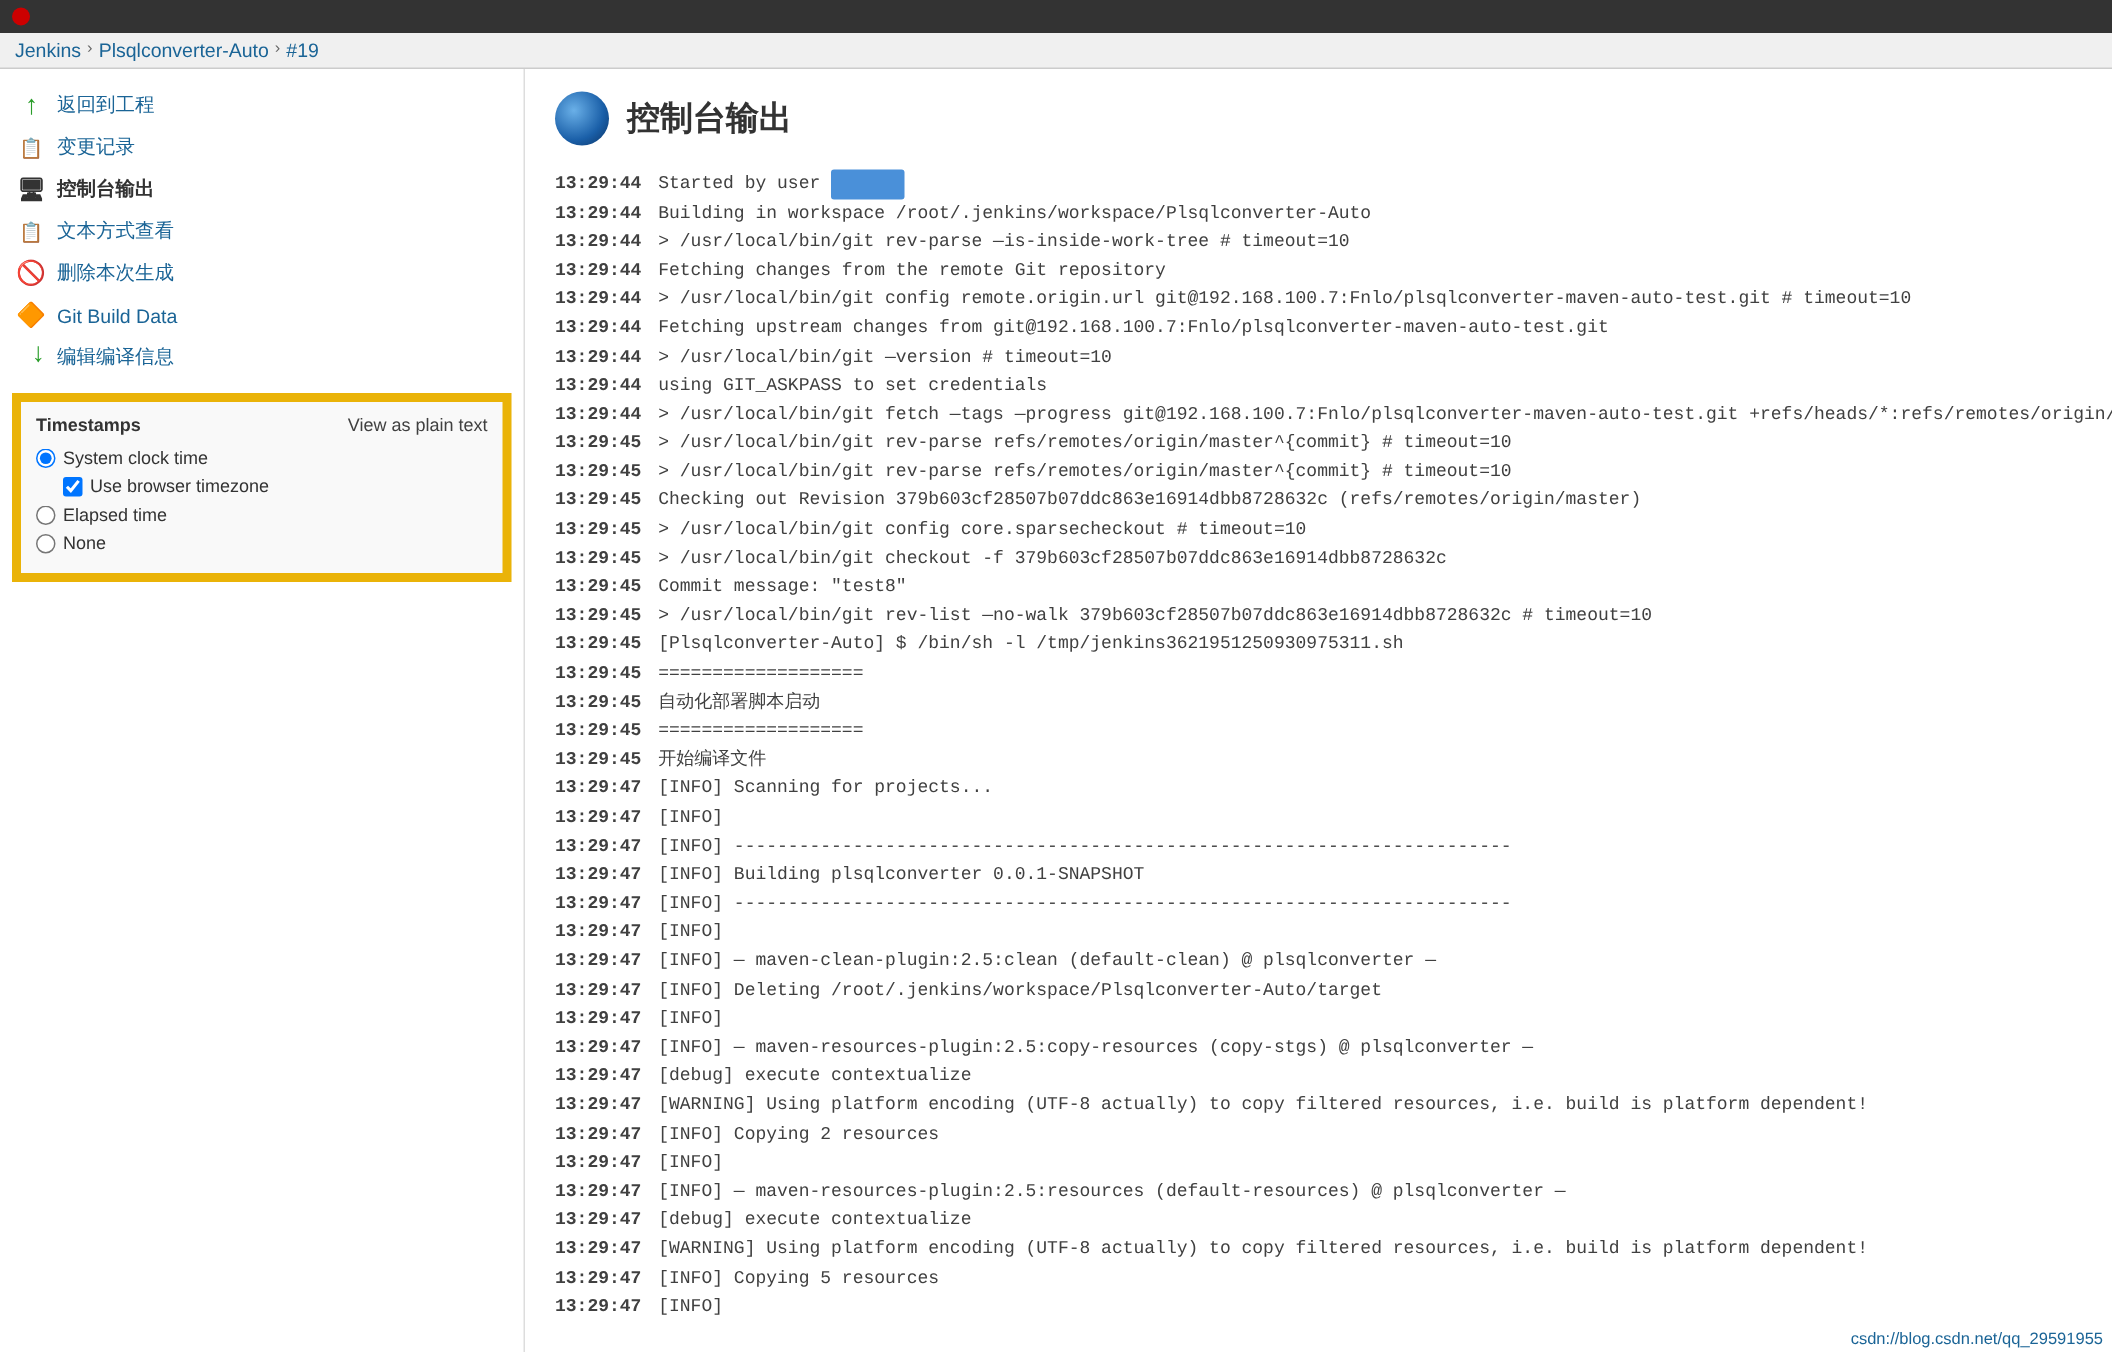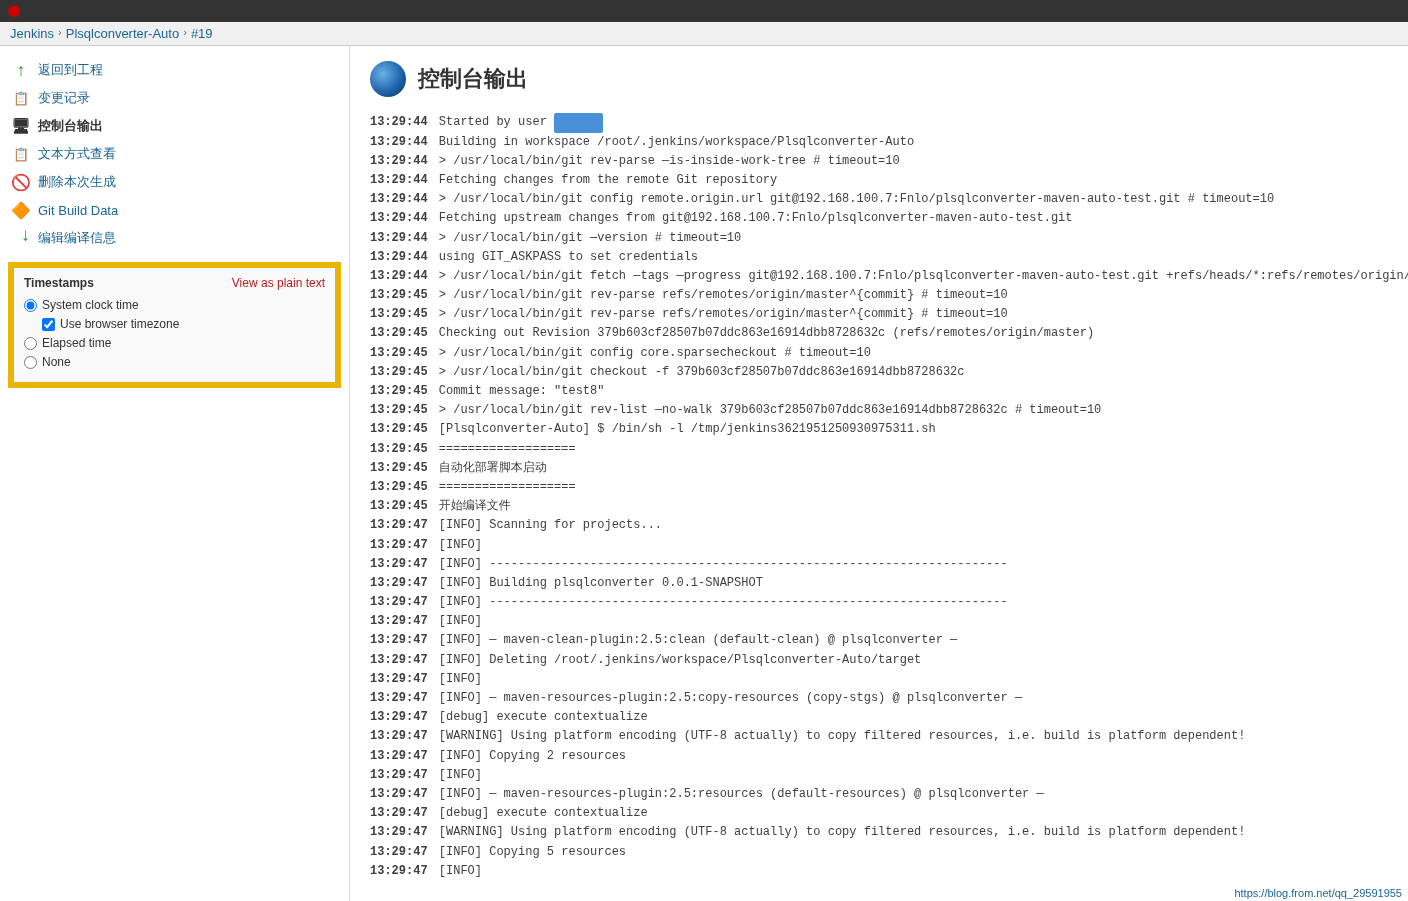--- a/index.html
+++ b/index.html
@@ -73,21 +73,21 @@
       padding: 8px 10px;
       font-size: 12px;
     }
     #timestamps-panel .ts-header {
       display: flex;
       justify-content: space-between;
       align-items: center;
       margin-bottom: 8px;
       font-weight: bold;
     }
-    #timestamps-panel .ts-header a { color: #b91c1c; text-decoration: none; font-weight: normal; font-size: 12px; }
+    #timestamps-panel .ts-header a { color: #404040; text-decoration: none; font-weight: normal; font-size: 12px; }
     .radio-option {
       display: flex;
       align-items: center;
       gap: 5px;
       margin-bottom: 5px;
       cursor: pointer;
     }
     .radio-option input { cursor: pointer; }
     
     
@@ -235,13 +235,13 @@
 
   <div id="main">
     <div id="page-title-row">
       <div class="globe-icon"></div>
       <h1 id="page-title">控制台输出</h1>
     </div>
     <div id="console-output"><div class="console-line"><span class="ts">13:29:44 </span><span class="text">Started by user </span><span class="user-badge">     </span></div><div class="console-line"><span class="ts">13:29:44 </span><span class="text">Building in workspace /root/.jenkins/workspace/Plsqlconverter-Auto</span></div><div class="console-line"><span class="ts">13:29:44 </span><span class="text">&gt; /usr/local/bin/git rev-parse —is-inside-work-tree # timeout=10</span></div><div class="console-line"><span class="ts">13:29:44 </span><span class="text">Fetching changes from the remote Git repository</span></div><div class="console-line"><span class="ts">13:29:44 </span><span class="text">&gt; /usr/local/bin/git config remote.origin.url git@192.168.100.7:Fnlo/plsqlconverter-maven-auto-test.git # timeout=10</span></div><div class="console-line"><span class="ts">13:29:44 </span><span class="text">Fetching upstream changes from git@192.168.100.7:Fnlo/plsqlconverter-maven-auto-test.git</span></div><div class="console-line"><span class="ts">13:29:44 </span><span class="text">&gt; /usr/local/bin/git —version # timeout=10</span></div><div class="console-line"><span class="ts">13:29:44 </span><span class="text">using GIT_ASKPASS to set credentials</span></div><div class="console-line"><span class="ts">13:29:44 </span><span class="text">&gt; /usr/local/bin/git fetch —tags —progress git@192.168.100.7:Fnlo/plsqlconverter-maven-auto-test.git +refs/heads/*:refs/remotes/origin/</span></div><div class="console-line"><span class="ts">13:29:45 </span><span class="text">&gt; /usr/local/bin/git rev-parse refs/remotes/origin/master^{commit} # timeout=10</span></div><div class="console-line"><span class="ts">13:29:45 </span><span class="text">&gt; /usr/local/bin/git rev-parse refs/remotes/origin/master^{commit} # timeout=10</span></div><div class="console-line"><span class="ts">13:29:45 </span><span class="text">Checking out Revision 379b603cf28507b07ddc863e16914dbb8728632c (refs/remotes/origin/master)</span></div><div class="console-line"><span class="ts">13:29:45 </span><span class="text">&gt; /usr/local/bin/git config core.sparsecheckout # timeout=10</span></div><div class="console-line"><span class="ts">13:29:45 </span><span class="text">&gt; /usr/local/bin/git checkout -f 379b603cf28507b07ddc863e16914dbb8728632c</span></div><div class="console-line"><span class="ts">13:29:45 </span><span class="text">Commit message: "test8"</span></div><div class="console-line"><span class="ts">13:29:45 </span><span class="text">&gt; /usr/local/bin/git rev-list —no-walk 379b603cf28507b07ddc863e16914dbb8728632c # timeout=10</span></div><div class="console-line"><span class="ts">13:29:45 </span><span class="text">[Plsqlconverter-Auto] $ /bin/sh -l /tmp/jenkins3621951250930975311.sh</span></div><div class="console-line"><span class="ts">13:29:45 </span><span class="text">===================</span></div><div class="console-line"><span class="ts">13:29:45 </span><span class="text">自动化部署脚本启动</span></div><div class="console-line"><span class="ts">13:29:45 </span><span class="text">===================</span></div><div class="console-line"><span class="ts">13:29:45 </span><span class="text">开始编译文件</span></div><div class="console-line"><span class="ts">13:29:47 </span><span class="text">[INFO] Scanning for projects...</span></div><div class="console-line"><span class="ts">13:29:47 </span><span class="text">[INFO]</span></div><div class="console-line"><span class="ts">13:29:47 </span><span class="text">[INFO] ------------------------------------------------------------------------</span></div><div class="console-line"><span class="ts">13:29:47 </span><span class="text">[INFO] Building plsqlconverter 0.0.1-SNAPSHOT</span></div><div class="console-line"><span class="ts">13:29:47 </span><span class="text">[INFO] ------------------------------------------------------------------------</span></div><div class="console-line"><span class="ts">13:29:47 </span><span class="text">[INFO]</span></div><div class="console-line"><span class="ts">13:29:47 </span><span class="text">[INFO] — maven-clean-plugin:2.5:clean (default-clean) @ plsqlconverter —</span></div><div class="console-line"><span class="ts">13:29:47 </span><span class="text">[INFO] Deleting /root/.jenkins/workspace/Plsqlconverter-Auto/target</span></div><div class="console-line"><span class="ts">13:29:47 </span><span class="text">[INFO]</span></div><div class="console-line"><span class="ts">13:29:47 </span><span class="text">[INFO] — maven-resources-plugin:2.5:copy-resources (copy-stgs) @ plsqlconverter —</span></div><div class="console-line"><span class="ts">13:29:47 </span><span class="text">[debug] execute contextualize</span></div><div class="console-line"><span class="ts">13:29:47 </span><span class="text">[WARNING] Using platform encoding (UTF-8 actually) to copy filtered resources, i.e. build is platform dependent!</span></div><div class="console-line"><span class="ts">13:29:47 </span><span class="text">[INFO] Copying 2 resources</span></div><div class="console-line"><span class="ts">13:29:47 </span><span class="text">[INFO]</span></div><div class="console-line"><span class="ts">13:29:47 </span><span class="text">[INFO] — maven-resources-plugin:2.5:resources (default-resources) @ plsqlconverter —</span></div><div class="console-line"><span class="ts">13:29:47 </span><span class="text">[debug] execute contextualize</span></div><div class="console-line"><span class="ts">13:29:47 </span><span class="text">[WARNING] Using platform encoding (UTF-8 actually) to copy filtered resources, i.e. build is platform dependent!</span></div><div class="console-line"><span class="ts">13:29:47 </span><span class="text">[INFO] Copying 5 resources</span></div><div class="console-line"><span class="ts">13:29:47 </span><span class="text">[INFO]</span></div></div>
   </div>
 </div>
 
-<a id="footer-link" href="#">https://blog.from.net/qq_29591955</a>
+<a id="footer-link" href="#">csdn://blog.csdn.net/qq_29591955</a>
 
 </body></html>

